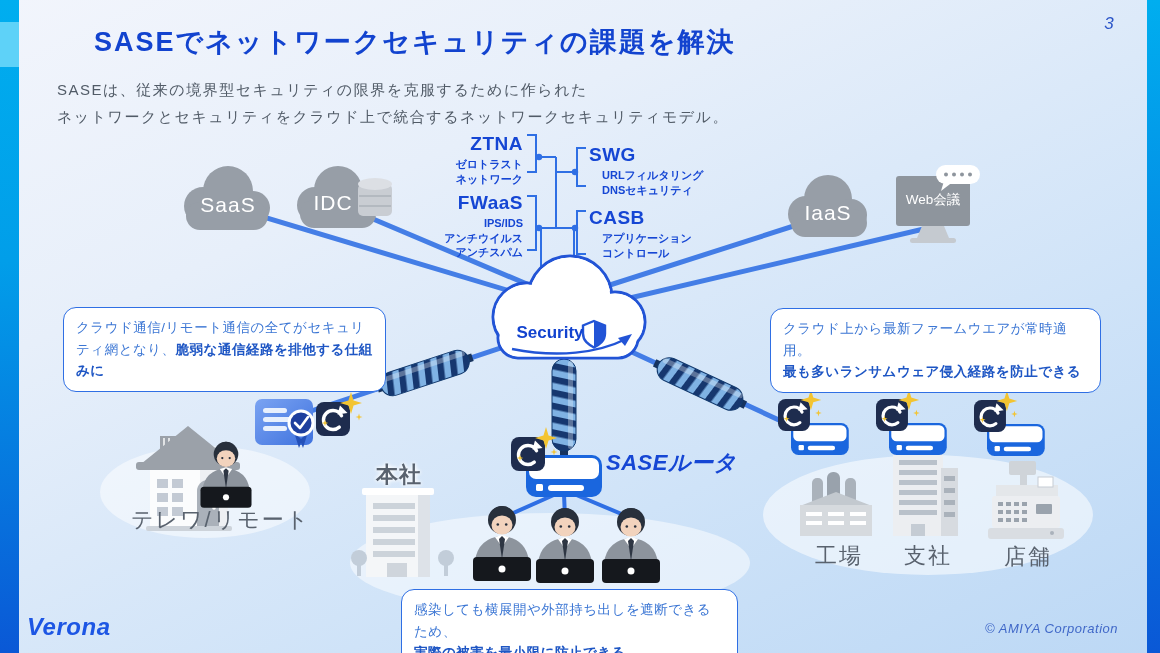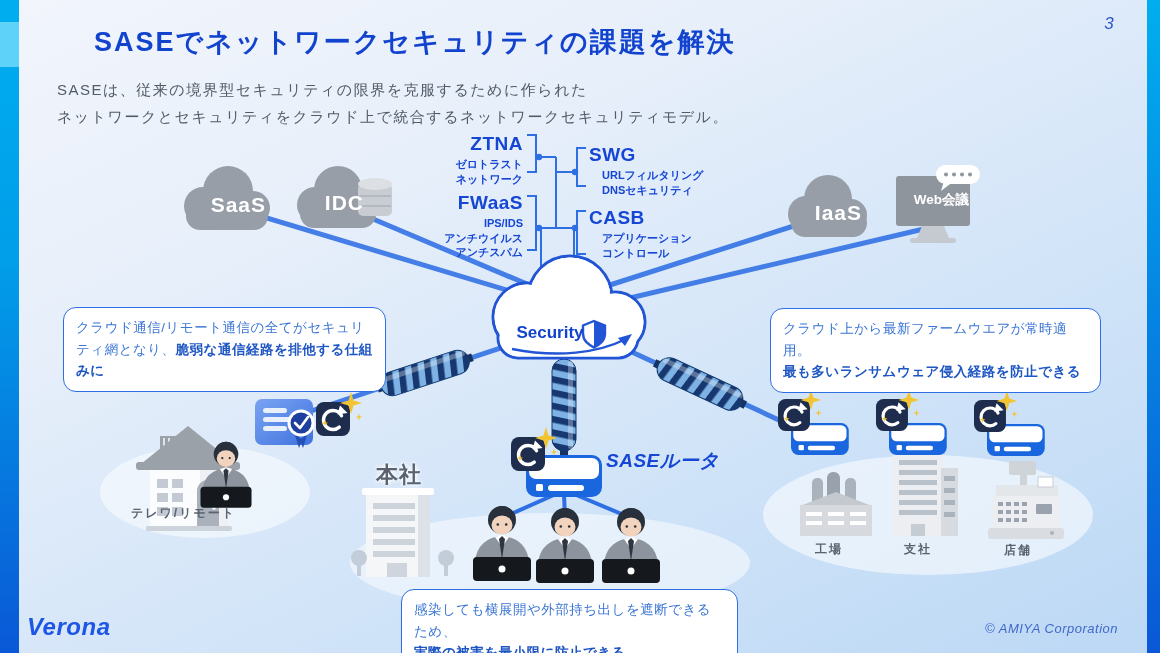--- a/index.html
+++ b/index.html
@@ -17,33 +17,33 @@
   .title{left:56px;top:24px;font-size:27px;font-weight:800;color:#1243cf;letter-spacing:2px;margin-left:38px;}
   .pagenum{left:1088px;top:14px;width:42px;text-align:center;font-size:17px;font-style:italic;color:#2b55c8;}
   .subtitle{left:57px;top:76px;font-size:15px;color:#515b67;letter-spacing:1.5px;line-height:1.8;}
   
   .svc{line-height:1.3;}
   .svc .nm{font-size:19px;font-weight:800;color:#1546d4;letter-spacing:.5px;}
   .svc .ln{font-size:11px;font-weight:700;color:#1546d4;line-height:1.35;}
   .svc-right{text-align:right;width:115px;}
   .svc-left .ln{padding-left:13px;}
   
-  .cloudlab{text-align:right;color:#ffffff;font-weight:700;font-size:21px;letter-spacing:1px;}
+  .cloudlab{text-align:center;color:#ffffff;font-weight:400;font-size:21px;letter-spacing:1px;}
   .sase-big{left:503px;top:284px;width:124px;text-align:center;font-size:35px;font-weight:800;color:#1243cf;letter-spacing:2px;}
   .sase-sec{left:498px;top:323px;width:104px;text-align:center;font-size:17px;font-weight:800;color:#1243cf;}
   
   .callout{background:#ffffff;border:1.6px solid #2f6fe4;border-radius:13px;
     padding:9px 12px;font-size:13.5px;color:#3b76d4;letter-spacing:.5px;line-height:1.6;margin-top:12px;}
   .callout b{color:#1e56c4;font-weight:800;}
   
   .lab-blue{font-size:17px;font-weight:800;color:#1546d4;letter-spacing:1px;}
-  .lab-gray{font-size:12px;font-weight:700;color:#59626e;letter-spacing:2px;}
+  .lab-gray{font-size:22px;font-weight:400;color:#59626e;letter-spacing:2px;}
   .lab-honsha{font-size:22px;font-weight:800;color:#59626e;letter-spacing:1px;
     text-shadow:0 0 4px #fff,0 0 4px #fff;}
-  .lab-router{font-size:19px;font-weight:800;font-style:italic;color:#1546d4;letter-spacing:.5px;}
+  .lab-router{font-size:22px;font-weight:800;font-style:italic;color:#1546d4;letter-spacing:.5px;}
   .logo{left:27px;top:613px;font-size:24px;font-weight:900;font-style:italic;color:#1d56e4;letter-spacing:.5px;}
   .copyright{right:42px;top:621px;font-size:13px;font-style:italic;color:#4068c8;letter-spacing:.5px;}
   svg{display:block;}
 </style>
 </head>
 <body>
 
 <div class="slide">
 
   <svg class="abs" style="left:0;top:0;" width="1160" height="653" viewBox="0 0 1160 653">

